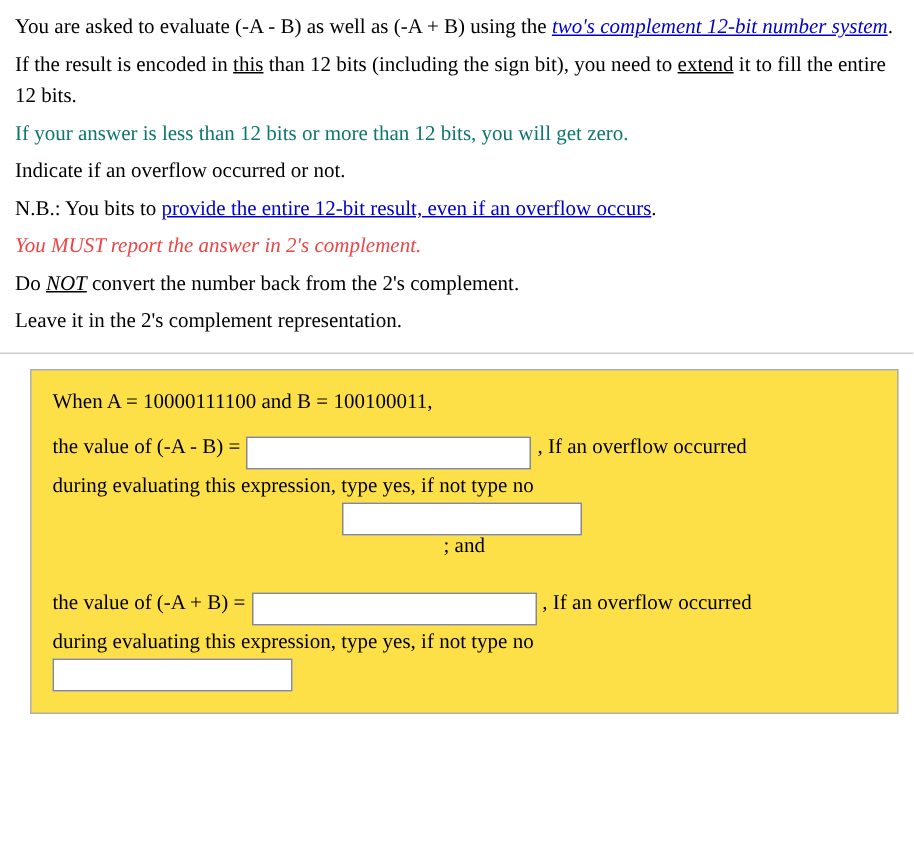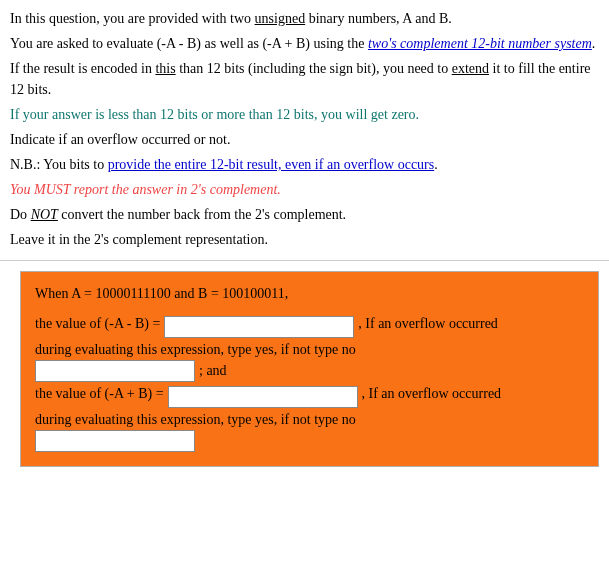--- a/index.html
+++ b/index.html
@@ -26,21 +26,21 @@
       color: #0000cc;
       text-decoration: underline;
     }
     .red { color: #ef4444; }
     .orange { color: #0f766e; }
     .nb-line { margin-bottom: 4px; }
     .question-box {
       margin: 10px 10px 10px 20px;
       padding: 14px 14px 14px 14px;
       border: 1px solid #b0b0b0;
-      background: #f97316;
+      background: #fde047;
     }
     .when-line {
       margin-bottom: 14px;
       font-size: 14px;
     }
     .expr-row {
       display: flex;
       align-items: flex-start;
       flex-wrap: wrap;
       margin-bottom: 4px;
@@ -53,21 +53,22 @@
       padding: 2px 4px;
       margin: 0 4px;
     }
     .overflow-row {
       margin-bottom: 2px;
       font-size: 14px;
     }
     .semicolon-row {
       display: flex;
       align-items: center;
-      margin-bottom: 4px;
+      margin-bottom: 22px;
+      flex-direction: column;
     }
     .semicolon-row input[type="text"] {
       border: 1px solid #888;
       height: 22px;
       width: 160px;
       font-size: 13px;
       padding: 2px 4px;
       margin-right: 4px;
     }
     .bottom-input-row {
@@ -79,23 +80,20 @@
       width: 160px;
       font-size: 13px;
       padding: 2px 4px;
     }
     .nb-underline { text-decoration: underline; }
   </style>
 </head>
 <body>
 
 <div class="instructions">
-  <p>
-    <span>In this question, you are provided with two </span><span class="underline">unsigned</span><span> binary numbers, A and B.</span>
-  </p>
   <p>
     <span>You are asked to evaluate (-A - B) as well as (-A + B) using the </span><span class="link-style italic">two's complement 12-bit number system</span><span>.</span>
   </p>
   <p>
     <span>If the result is encoded in </span><span class="underline">this</span><span> than 12 bits (including the sign bit), you need to </span><span class="underline">extend</span><span> it to fill the entire 12 bits.</span>
   </p>
   <p class="orange">If your answer is less than 12 bits or more than 12 bits, you will get zero.</p>
   <p>Indicate if an overflow occurred or not.</p>
   <p class="nb-line">
     <span>N.B.: You bits to </span><span class="link-style nb-underline bold">provide the entire 12-bit result, even if an overflow occurs</span><span>.</span>

